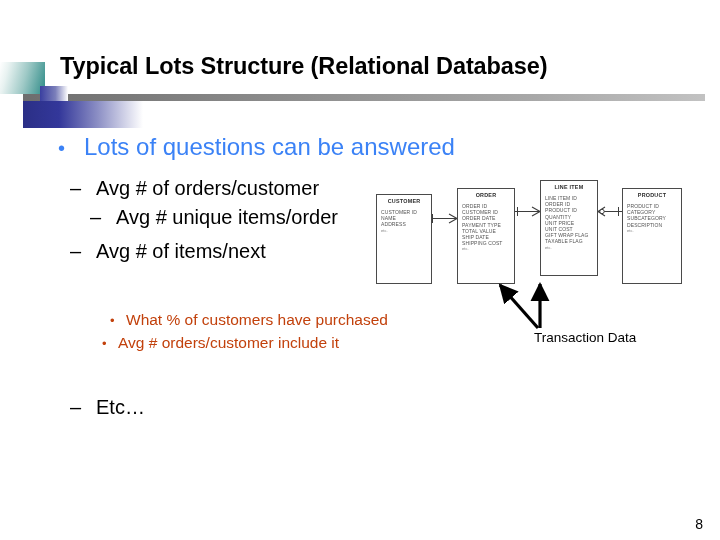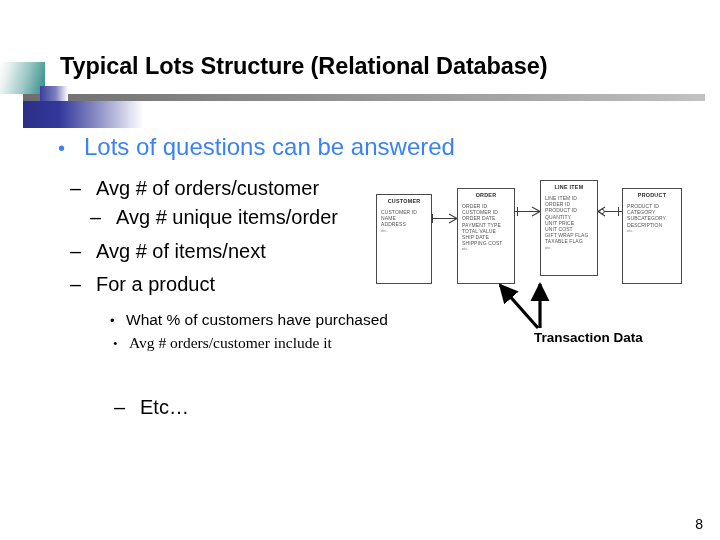--- a/index.html
+++ b/index.html
@@ -85,21 +85,21 @@
     color: #000000;
     white-space: nowrap;
   }
   .lvl2 .bsym {
     display: inline-block;
     width: 26px;
   }
   .lvl3 {
     position: absolute;
     font-size: 15.5px;
-    color: #000000;
+    color: #c2410c;
     white-space: nowrap;
   }
   .lvl3 .bsym {
     display: inline-block;
     width: 16px;
     font-size: 13px;
   }
 
   
   #er {
@@ -138,21 +138,21 @@
     position: absolute;
     background: #3d3d3d;
   }
 
   
   .tx-label {
     position: absolute;
     left: 534px;
     top: 330px;
     font-size: 13.5px;
-    font-weight: bold;
+    font-weight: normal;
     color: #000000;
     white-space: nowrap;
   }
 
   .page-num {
     position: absolute;
     right: 17px;
     bottom: 8px;
     font-size: 14px;
     color: #000000;
@@ -176,32 +176,29 @@
 
   <div class="lvl2" style="left:70px; top:177px;">
     <span class="bsym">–</span><span>Avg # of orders/customer</span>
   </div>
   <div class="lvl2" style="left:70px; top:206px;margin-left:20px;">
     <span class="bsym">–</span><span>Avg # unique items/order</span>
   </div>
   <div class="lvl2" style="left:70px; top:240px;">
     <span class="bsym">–</span><span>Avg # of items/next</span>
   </div>
-  <div class="lvl2" style="left:70px; top:273px;">
-    <span class="bsym">–</span><span>For a product</span>
-  </div>
 
   <div class="lvl3" style="left:110px; top:311px;">
     <span class="bsym">•</span><span>What % of customers have purchased</span>
   </div>
-  <div class="lvl3" style="left:113px; top:334px;font-family:Liberation Serif, serif;">
+  <div class="lvl3" style="left:102px; top:334px;">
     <span class="bsym">•</span><span>Avg # orders/customer include it</span>
   </div>
 
-  <div class="lvl2" style="left:70px; top:396px;margin-left:44px;">
+  <div class="lvl2" style="left:70px; top:396px;">
     <span class="bsym">–</span><span>Etc…</span>
   </div>
 
 
   <div id="er">
 
     <div class="conn" style="left:60px; top:42px; width:24px; height:1.2px;"></div>
     <div class="conn" style="left:60px; top:38px; width:1.2px; height:9px;"></div>
     <svg style="position:absolute; left:76px; top:36px;" width="10" height="13">
       <path d="M9,6.5 L1,2 M9,6.5 L1,6.5 M9,6.5 L1,11" stroke="#3d3d3d" stroke-width="1.1" fill="none"></path>

